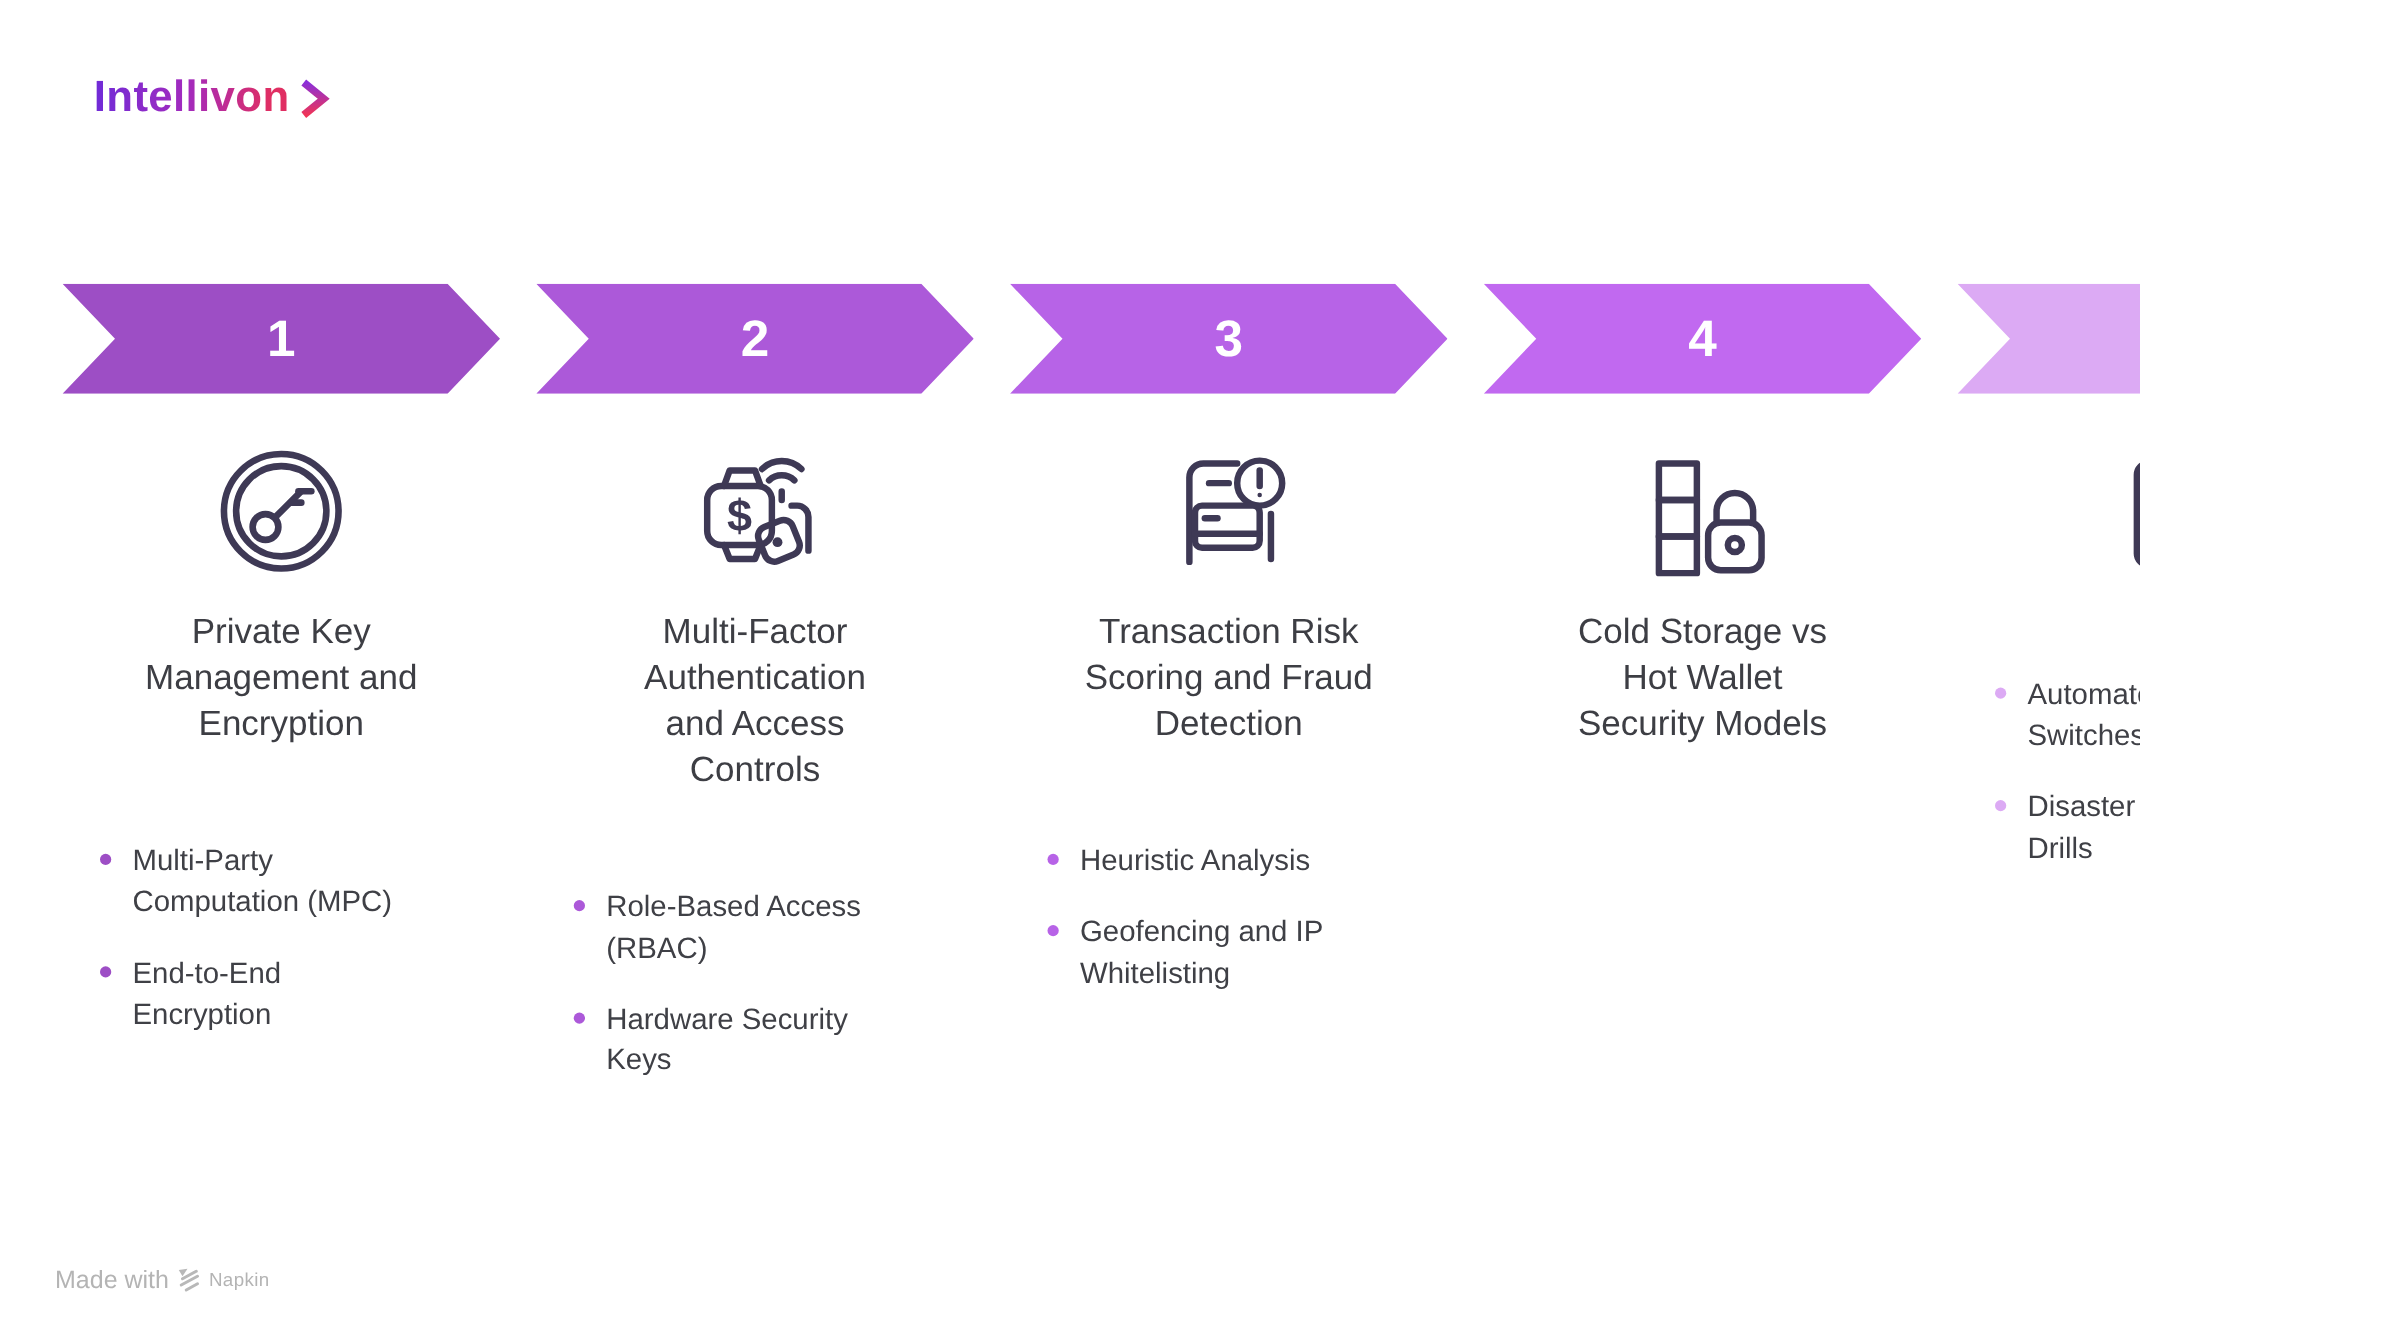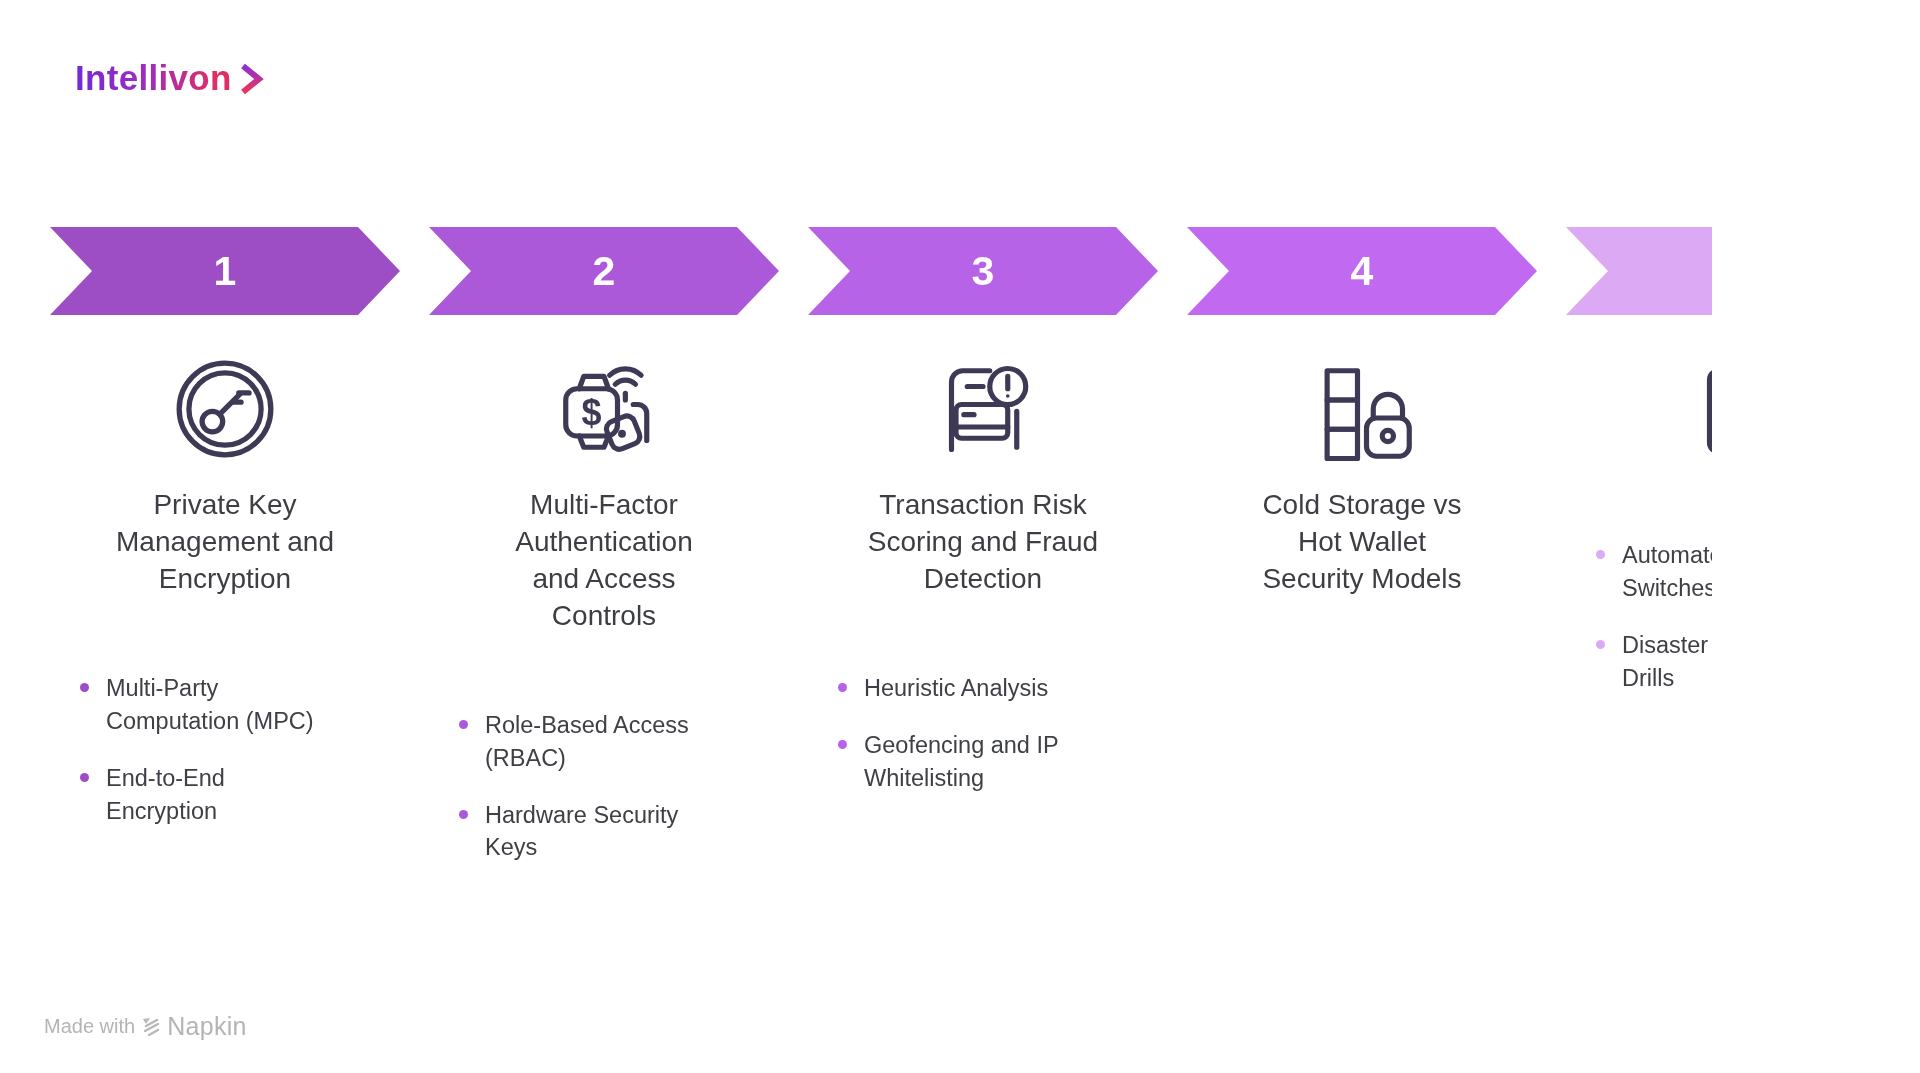--- a/index.html
+++ b/index.html
@@ -35,21 +35,21 @@
     font-size:28px;font-weight:400;line-height:1.32;color:var(--title-color);
   }
   .bullets{list-style:none;margin:74px 0 0 0;padding:0 10px 0 30px;}
   .bullets li{display:flex;align-items:flex-start;}
   .bullets li + li{margin-top:24px;}
   .dot{flex:none;width:9px;height:9px;border-radius:50%;margin:11px 17px 0 0;background:#a855d8;}
   .bullet-text{font-size:23.5px;line-height:1.4;color:var(--text-color);white-space:pre-line;}
   
   .footer{position:absolute;left:44px;top:1012px;display:flex;align-items:center;gap:4px;
     color:var(--footer-color);font-size:20px;}
-  .footer .napkin{font-size:25px;letter-spacing:.3px;}
+  .footer .napkin{font-size:15px;letter-spacing:.3px;}
 </style>
 </head>
 <body>
 
 <div class="page">
 
   <div class="logo">
     <span class="logo-text">Intellivon</span>
     <svg class="logo-chevron" width="28" height="36" viewBox="0 0 28 36">
       <defs>

